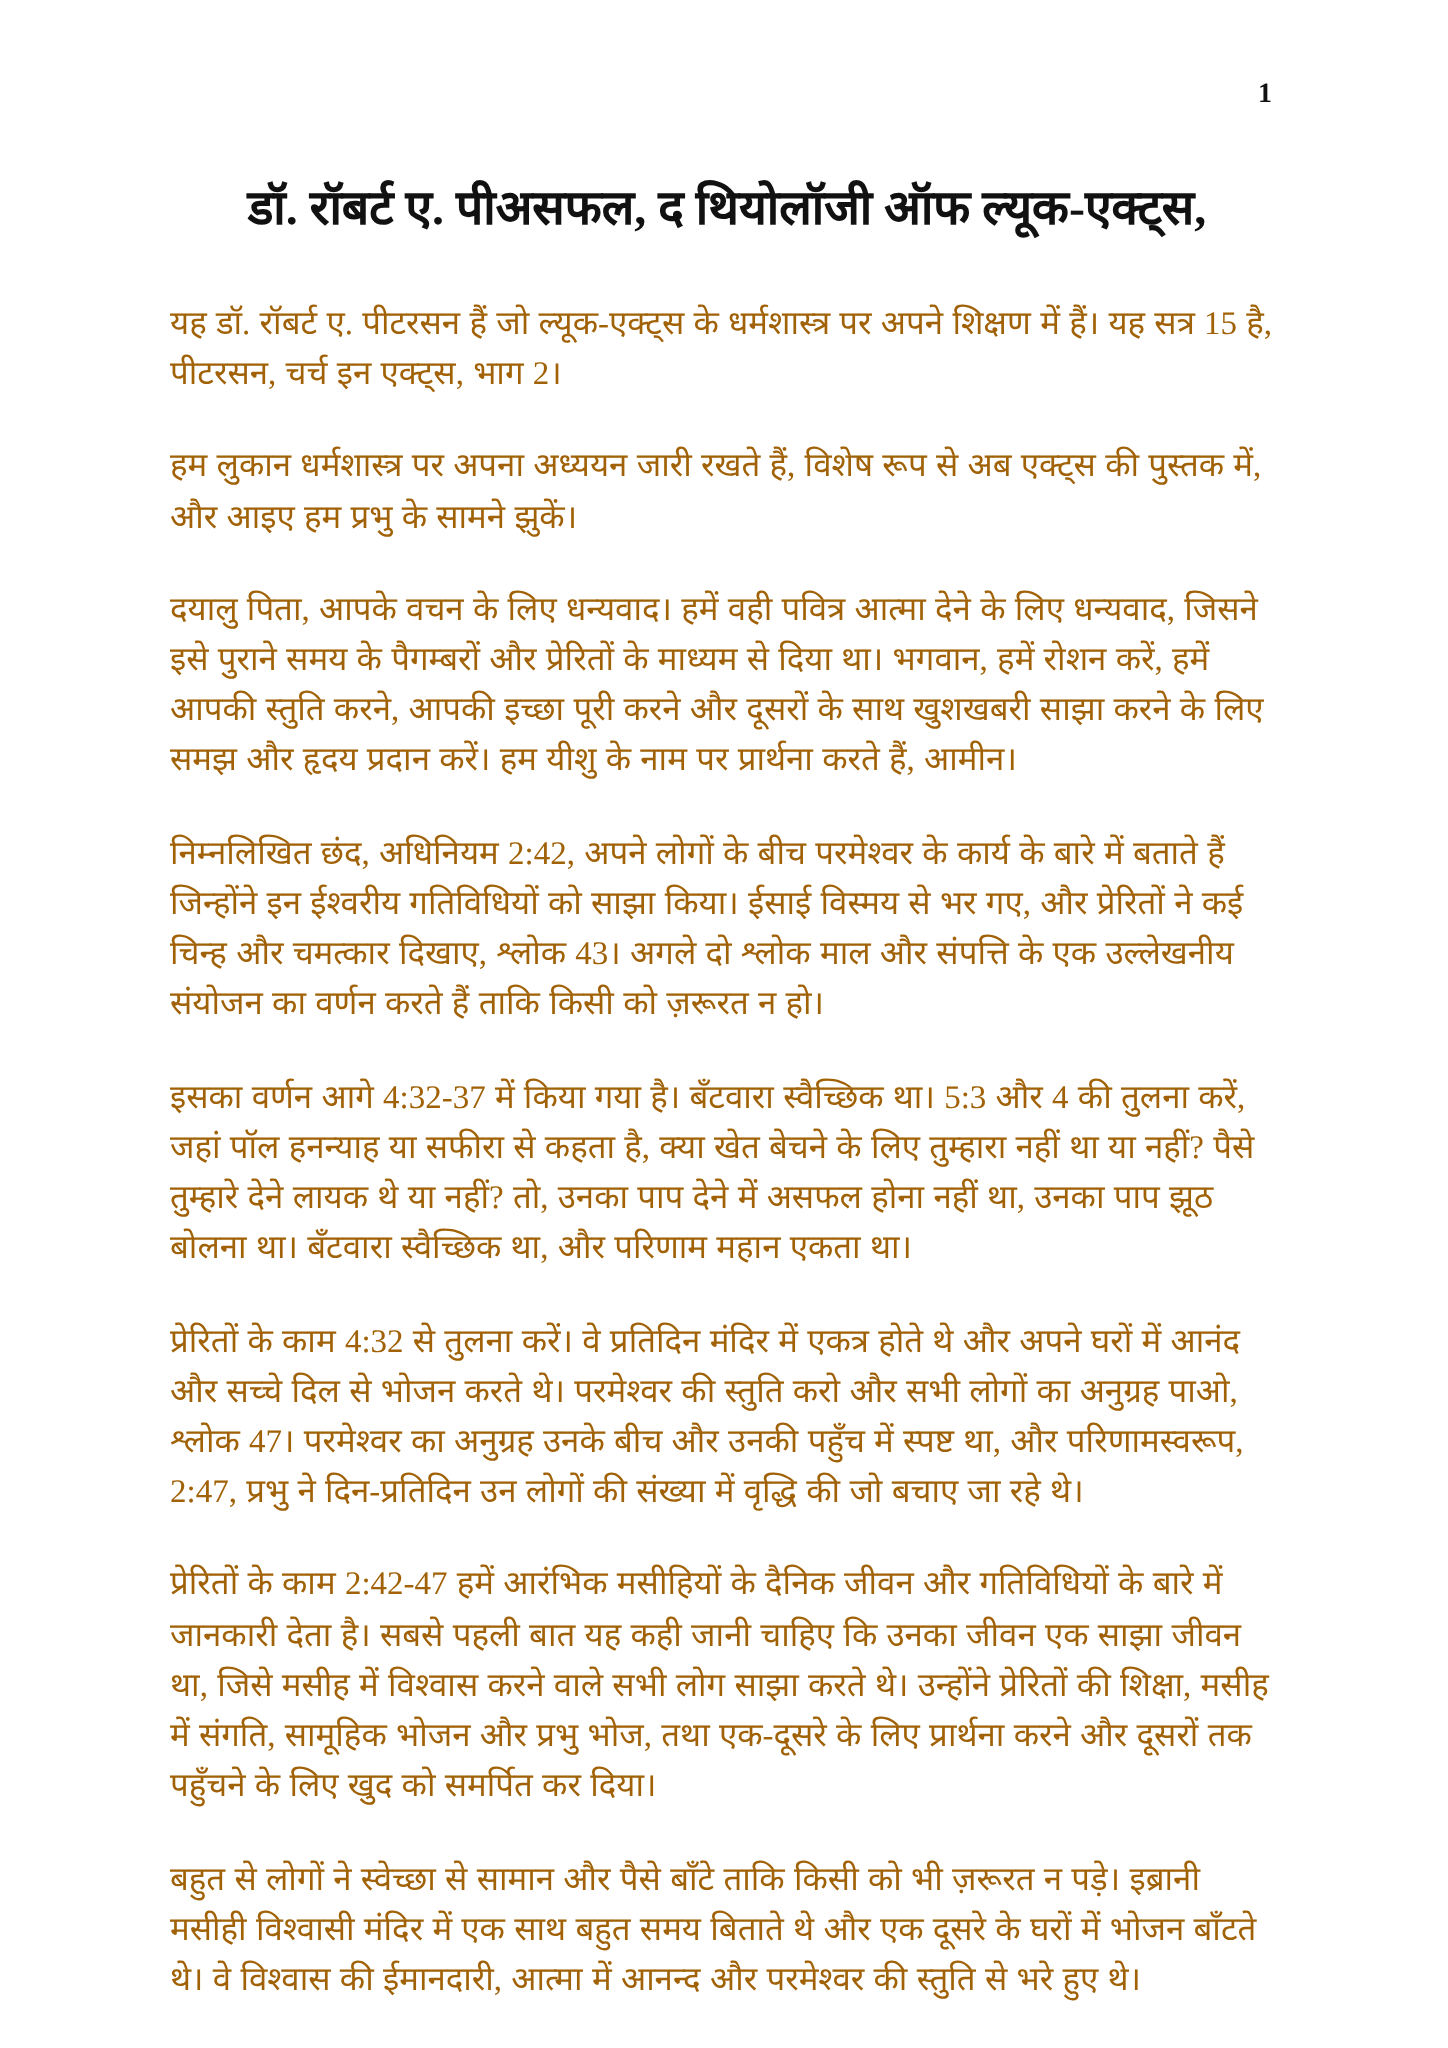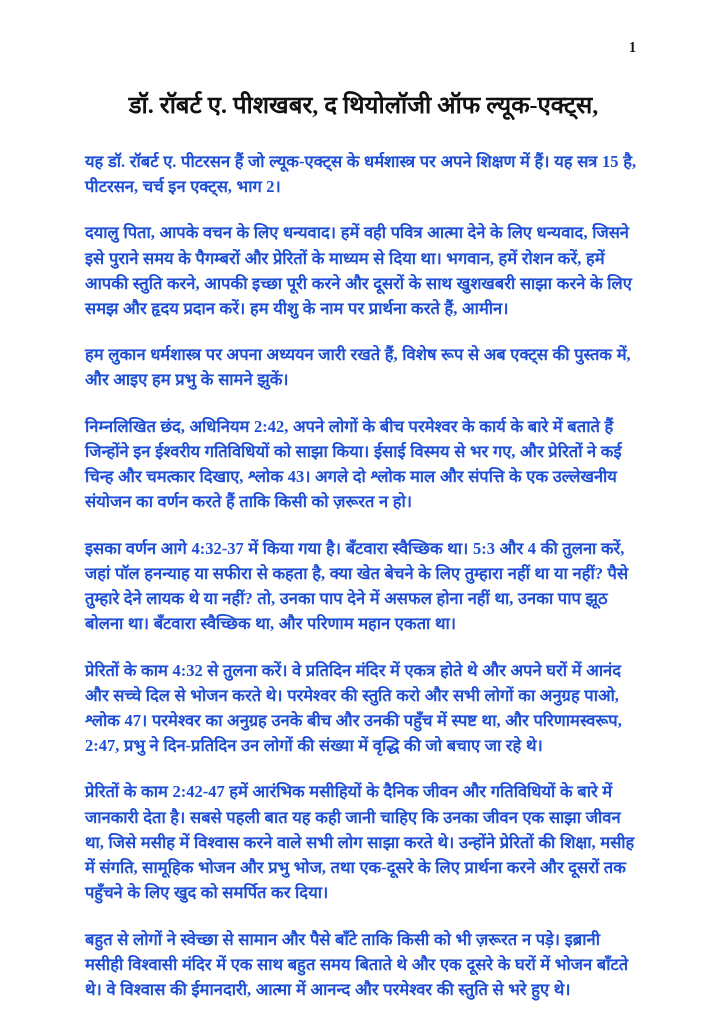--- a/index.html
+++ b/index.html
@@ -39,43 +39,43 @@
     color: #111;
     margin: 0 0 26px 0;
   }
   .doc-title .title-line {
     display: block;
   }
   .paragraphs p {
     margin: 4px 0 21px 0;
     font-size: 16.5px;
     line-height: 1.53;
-    font-weight: 700;
-    color: #1d4ed8;
+    font-weight: 400;
+    color: #a16207;
     text-align: left;
     word-spacing: 0.5px;
   }
 </style>
 </head>
 <body>
 
 <div class="page">
 
   <div class="page-number">1</div>
 
   <div class="content">
 
     <h1 class="doc-title">
-      <span class="title-line">डॉ. रॉबर्ट ए. पीशखबर, द थियोलॉजी ऑफ ल्यूक-एक्ट्स,</span>
+      <span class="title-line">डॉ. रॉबर्ट ए. पीअसफल, द थियोलॉजी ऑफ ल्यूक-एक्ट्स,</span>
     </h1>
 
     <div class="paragraphs">
       <p>यह डॉ. रॉबर्ट ए. पीटरसन हैं जो ल्यूक-एक्ट्स के धर्मशास्त्र पर अपने शिक्षण में हैं। यह सत्र 15 है, पीटरसन, चर्च इन एक्ट्स, भाग 2।</p>
+      <p>हम लुकान धर्मशास्त्र पर अपना अध्ययन जारी रखते हैं, विशेष रूप से अब एक्ट्स की पुस्तक में, और आइए हम प्रभु के सामने झुकें।</p>
       <p>दयालु पिता, आपके वचन के लिए धन्यवाद। हमें वही पवित्र आत्मा देने के लिए धन्यवाद, जिसने इसे पुराने समय के पैगम्बरों और प्रेरितों के माध्यम से दिया था। भगवान, हमें रोशन करें, हमें आपकी स्तुति करने, आपकी इच्छा पूरी करने और दूसरों के साथ खुशखबरी साझा करने के लिए समझ और हृदय प्रदान करें। हम यीशु के नाम पर प्रार्थना करते हैं, आमीन।</p>
-      <p>हम लुकान धर्मशास्त्र पर अपना अध्ययन जारी रखते हैं, विशेष रूप से अब एक्ट्स की पुस्तक में, और आइए हम प्रभु के सामने झुकें।</p>
       <p>निम्नलिखित छंद, अधिनियम 2:42, अपने लोगों के बीच परमेश्वर के कार्य के बारे में बताते हैं जिन्होंने इन ईश्वरीय गतिविधियों को साझा किया। ईसाई विस्मय से भर गए, और प्रेरितों ने कई चिन्ह और चमत्कार दिखाए, श्लोक 43। अगले दो श्लोक माल और संपत्ति के एक उल्लेखनीय संयोजन का वर्णन करते हैं ताकि किसी को ज़रूरत न हो।</p>
       <p>इसका वर्णन आगे 4:32-37 में किया गया है। बँटवारा स्वैच्छिक था। 5:3 और 4 की तुलना करें, जहां पॉल हनन्याह या सफीरा से कहता है, क्या खेत बेचने के लिए तुम्हारा नहीं था या नहीं? पैसे तुम्हारे देने लायक थे या नहीं? तो, उनका पाप देने में असफल होना नहीं था, उनका पाप झूठ बोलना था। बँटवारा स्वैच्छिक था, और परिणाम महान एकता था।</p>
       <p>प्रेरितों के काम 4:32 से तुलना करें। वे प्रतिदिन मंदिर में एकत्र होते थे और अपने घरों में आनंद और सच्चे दिल से भोजन करते थे। परमेश्वर की स्तुति करो और सभी लोगों का अनुग्रह पाओ, श्लोक 47। परमेश्वर का अनुग्रह उनके बीच और उनकी पहुँच में स्पष्ट था, और परिणामस्वरूप, 2:47, प्रभु ने दिन-प्रतिदिन उन लोगों की संख्या में वृद्धि की जो बचाए जा रहे थे।</p>
       <p>प्रेरितों के काम 2:42-47 हमें आरंभिक मसीहियों के दैनिक जीवन और गतिविधियों के बारे में जानकारी देता है। सबसे पहली बात यह कही जानी चाहिए कि उनका जीवन एक साझा जीवन था, जिसे मसीह में विश्वास करने वाले सभी लोग साझा करते थे। उन्होंने प्रेरितों की शिक्षा, मसीह में संगति, सामूहिक भोजन और प्रभु भोज, तथा एक-दूसरे के लिए प्रार्थना करने और दूसरों तक पहुँचने के लिए खुद को समर्पित कर दिया।</p>
       <p>बहुत से लोगों ने स्वेच्छा से सामान और पैसे बाँटे ताकि किसी को भी ज़रूरत न पड़े। इब्रानी मसीही विश्वासी मंदिर में एक साथ बहुत समय बिताते थे और एक दूसरे के घरों में भोजन बाँटते थे। वे विश्वास की ईमानदारी, आत्मा में आनन्द और परमेश्वर की स्तुति से भरे हुए थे।</p>
     </div>
 
   </div>
 
 </div>

